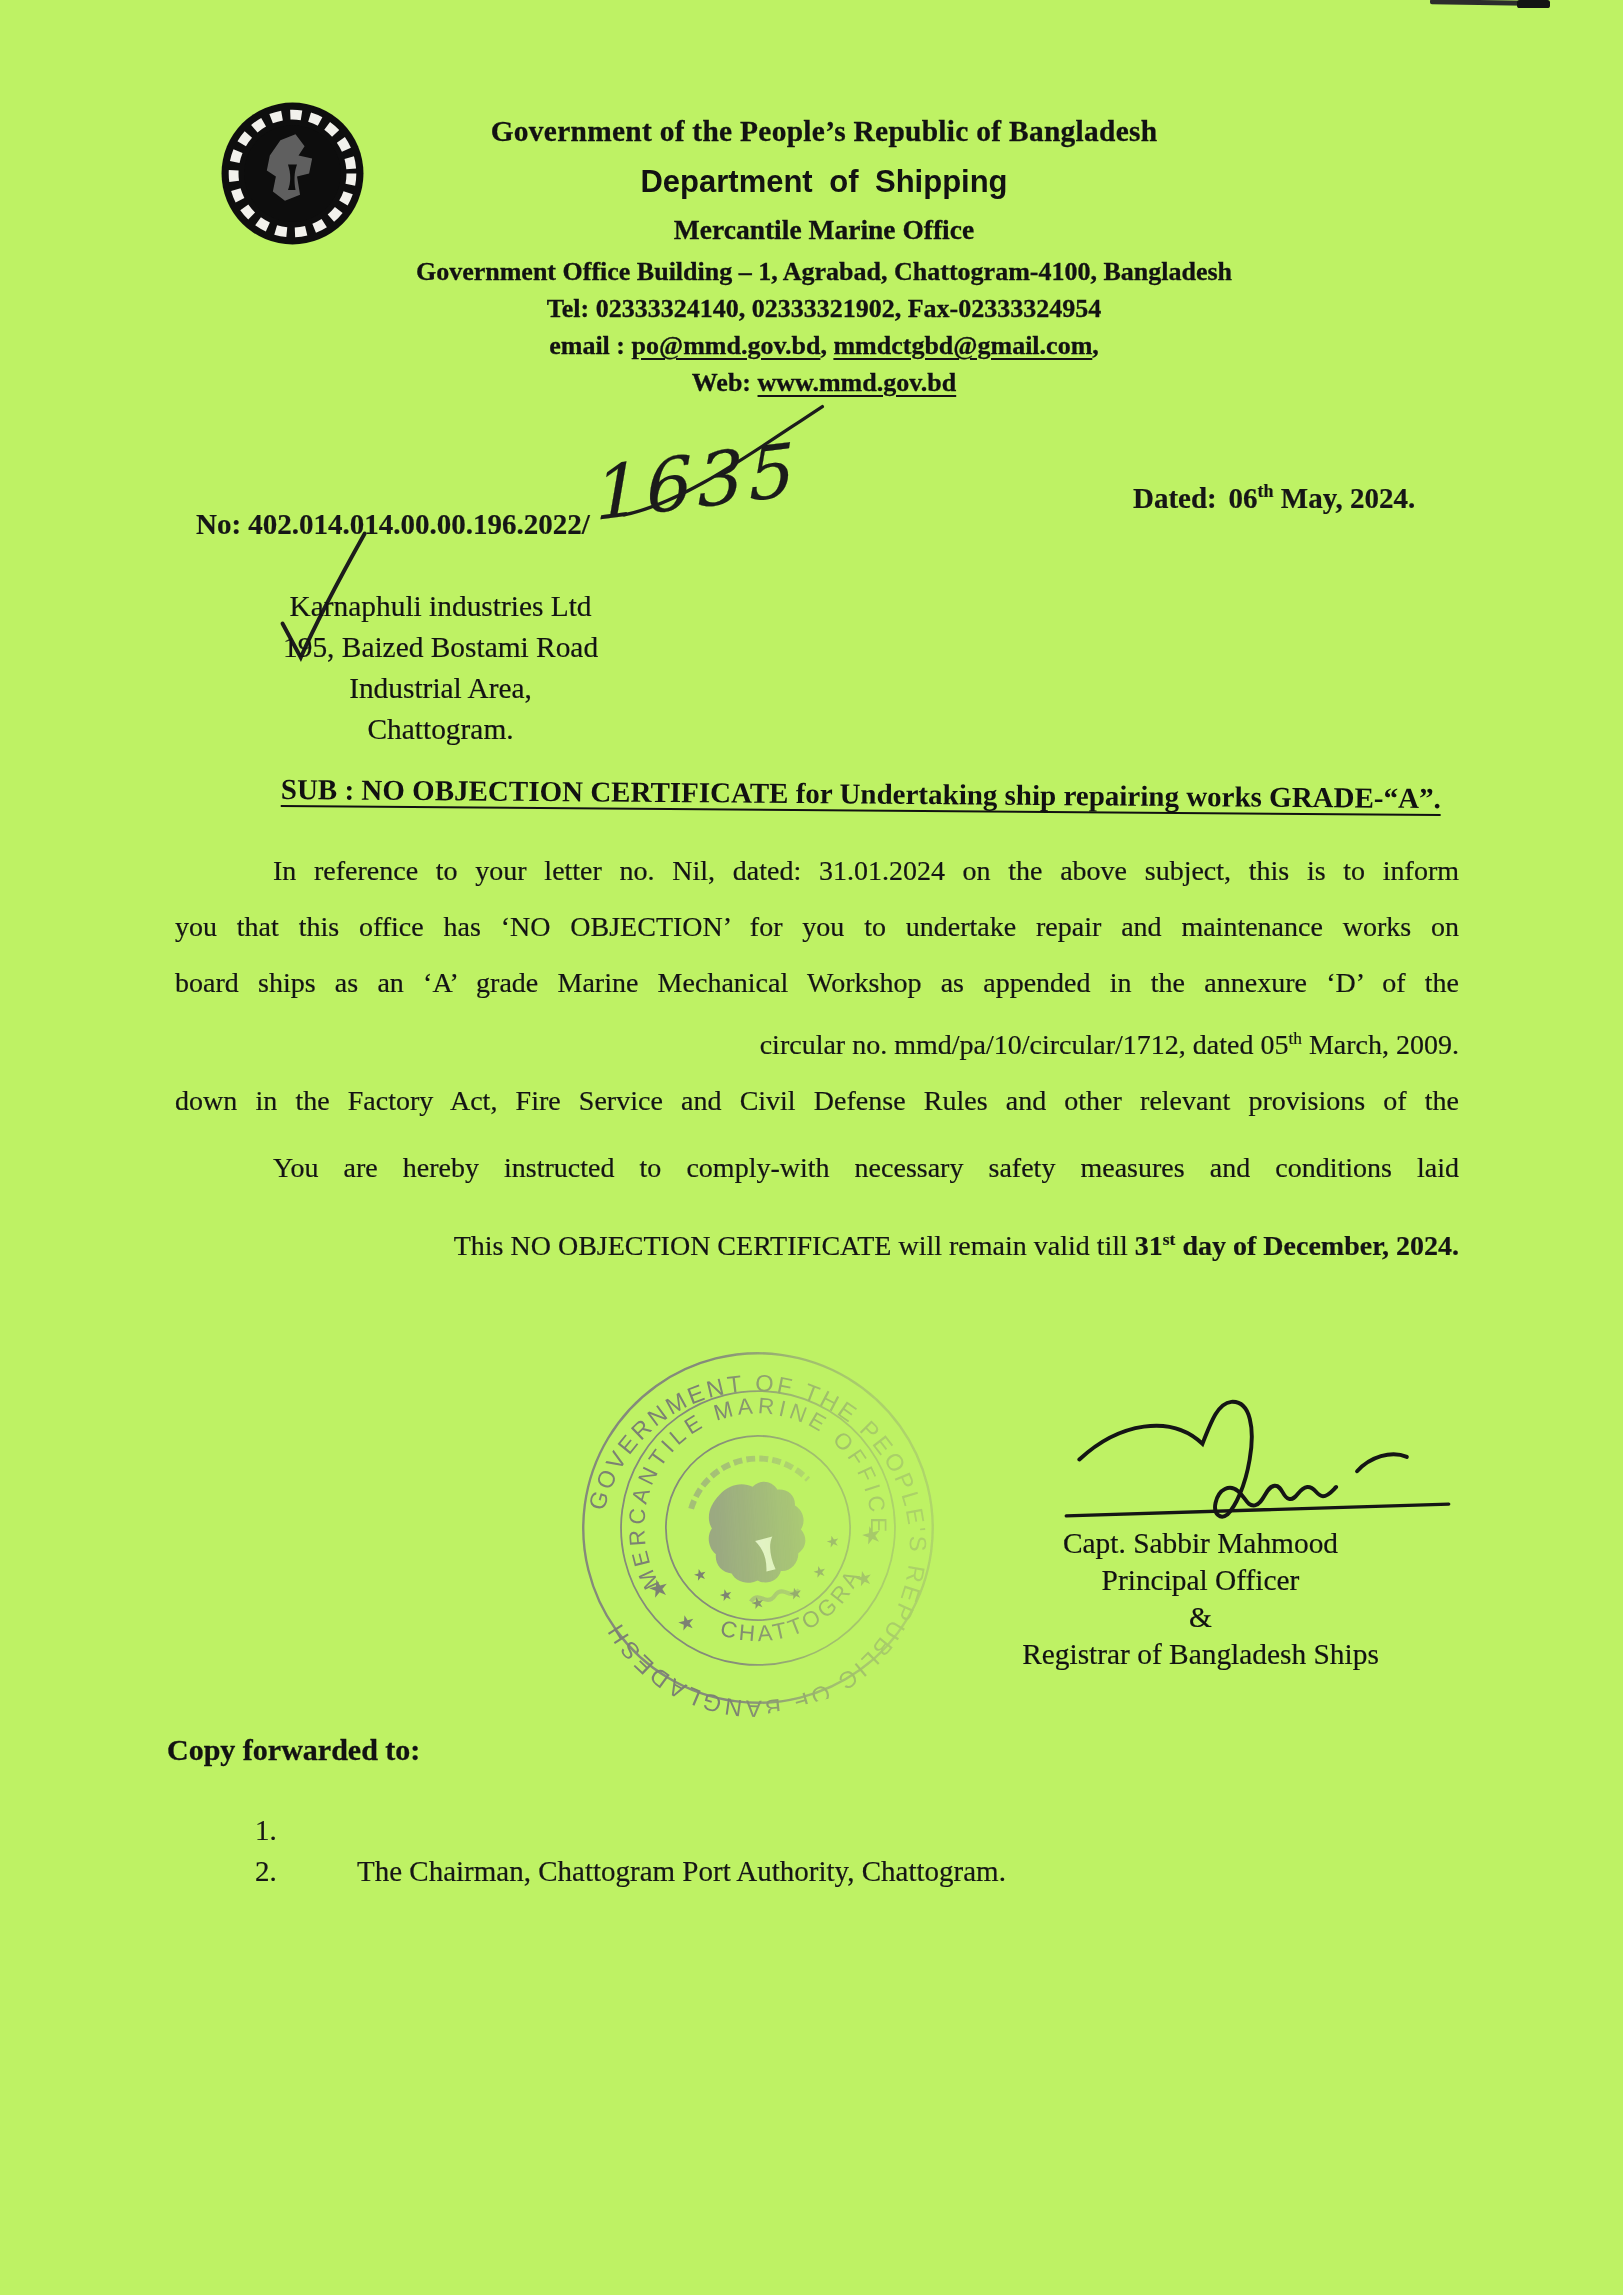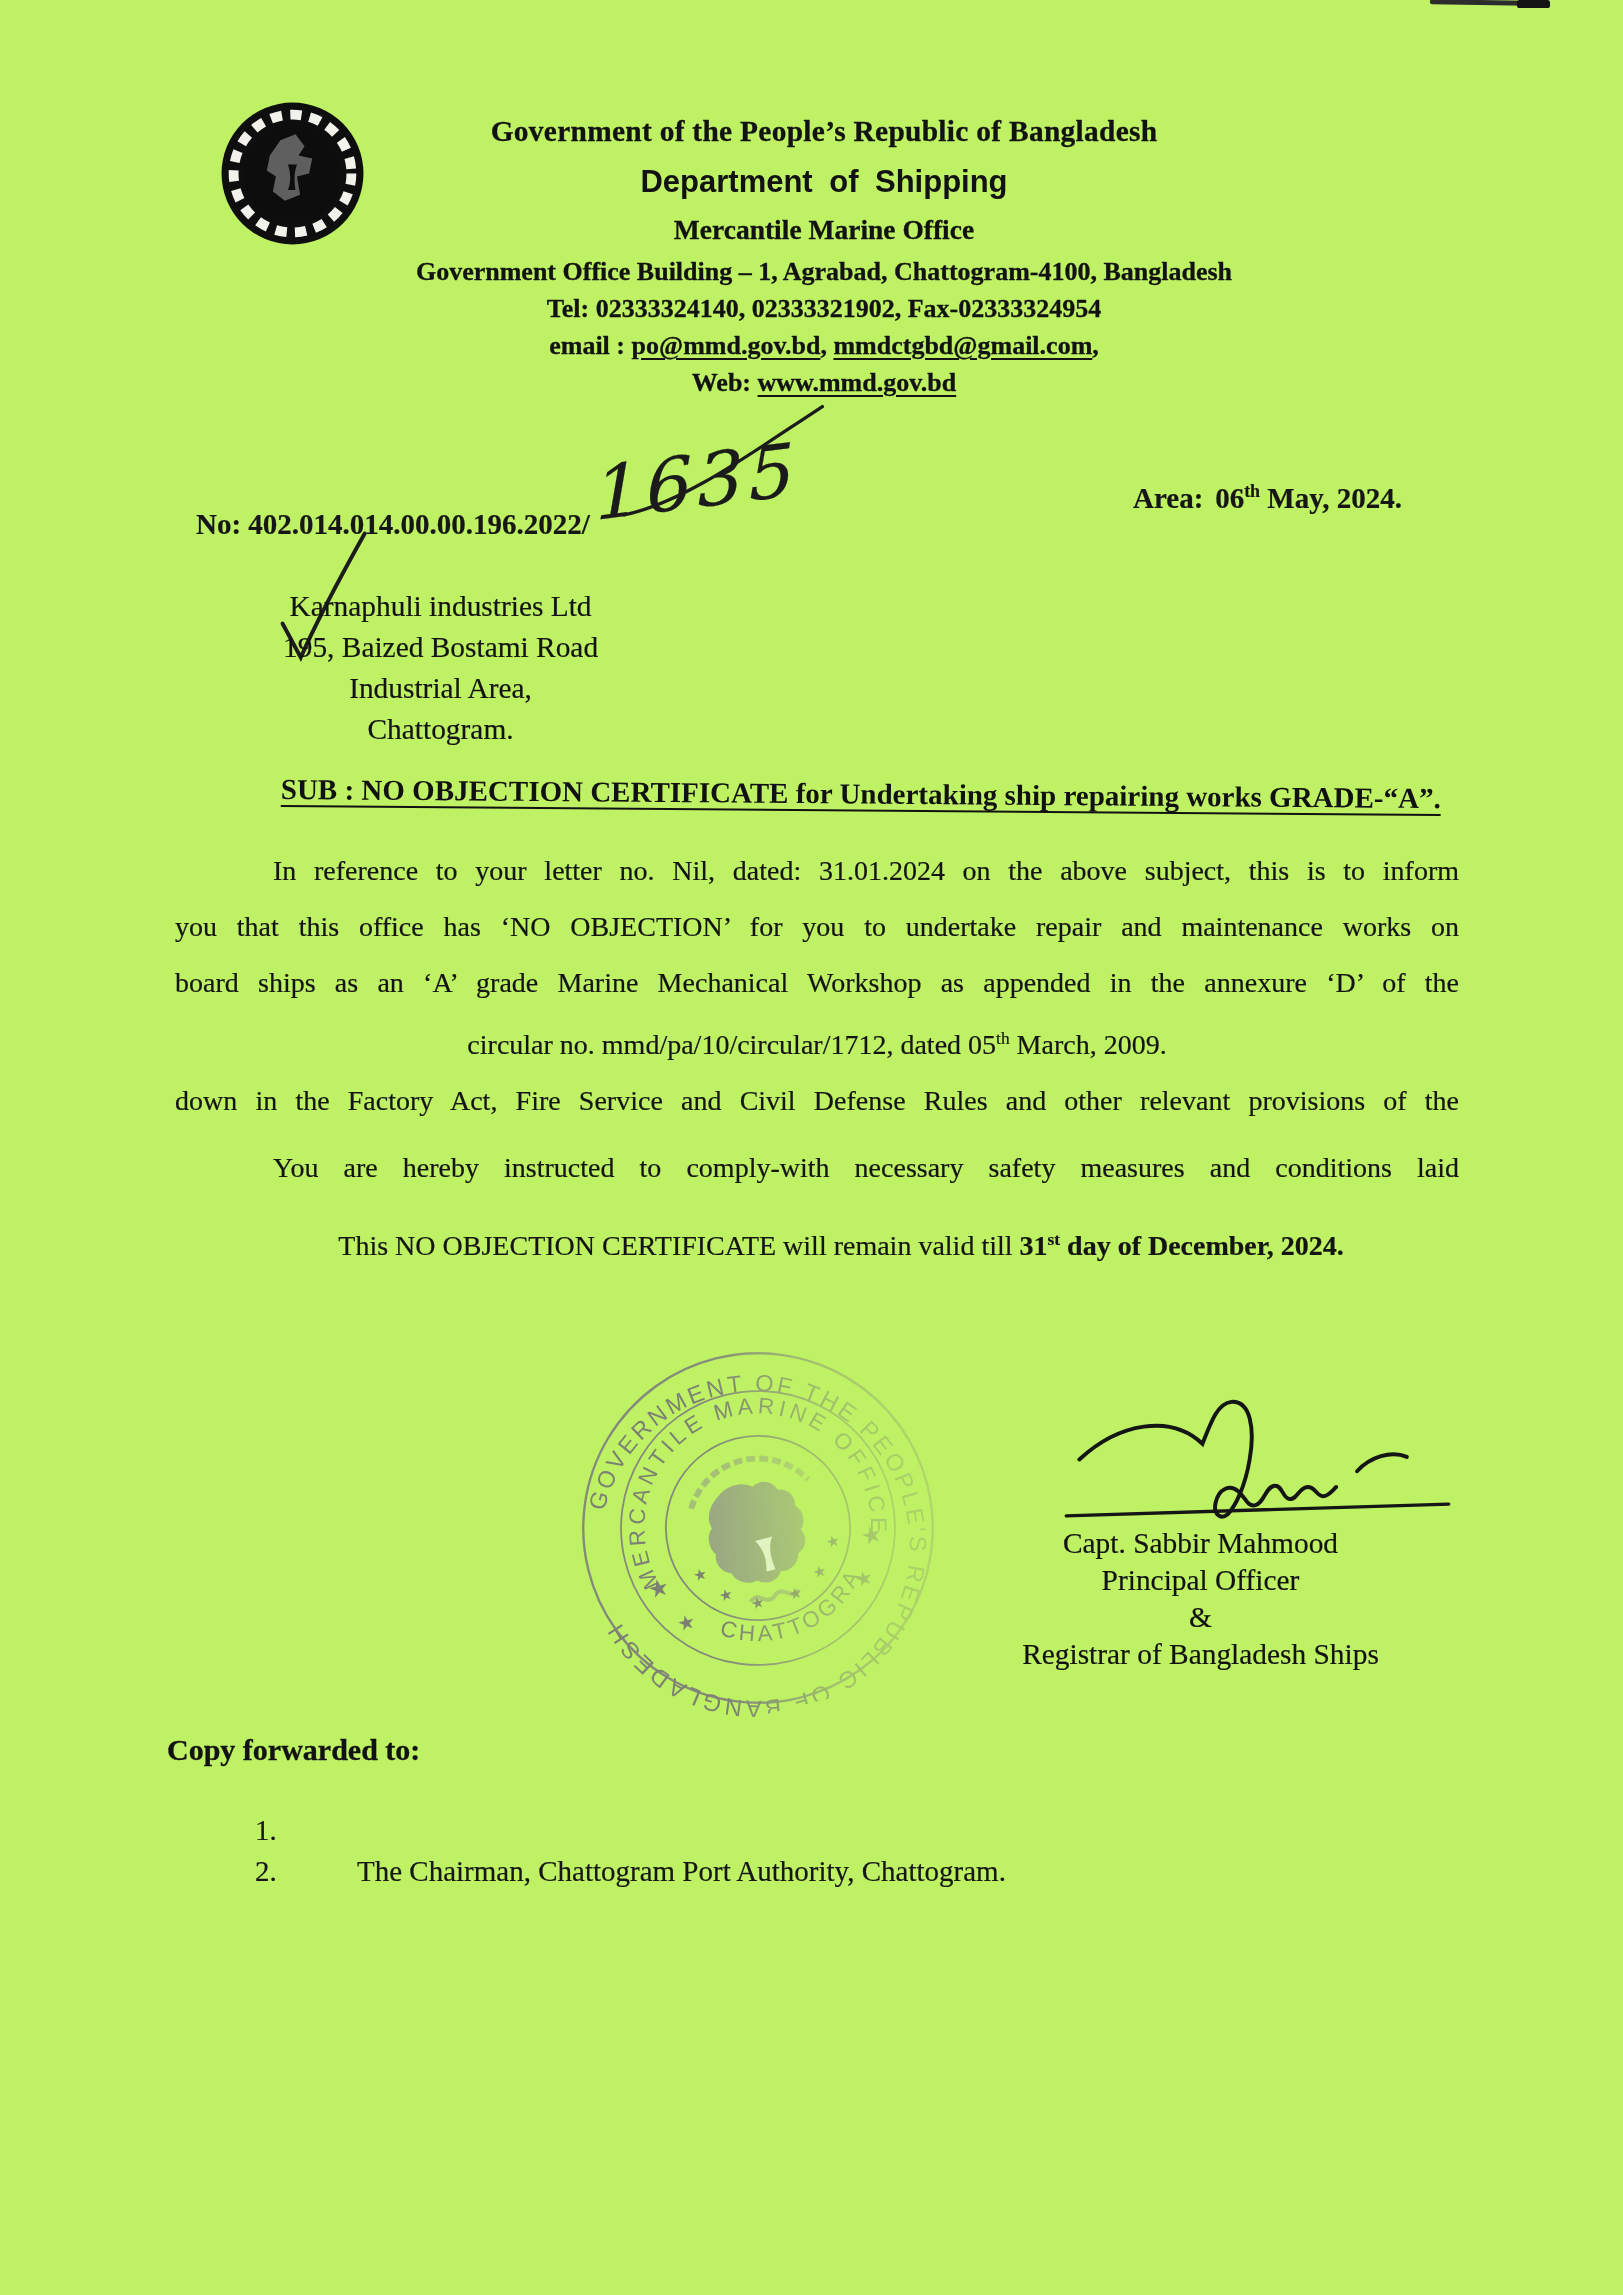--- a/index.html
+++ b/index.html
@@ -40,21 +40,21 @@
   
   .subject{
     left:281px;top:773px;font-size:29px;font-weight:bold;white-space:nowrap;
     text-decoration:underline;text-decoration-thickness:2px;text-underline-offset:5.9px;
     transform:rotate(.45deg);transform-origin:left top;color:#111;
   }
 
   
   .bodytext{left:175px;top:843px;width:1284px;font-size:28px;line-height:56px;color:#141414;}
   .jline{white-space:nowrap;text-align:justify;text-align-last:justify;}
-  .plain{text-align:center;white-space:nowrap;}
+  .plain{text-align:right;white-space:nowrap;}
   .ind{padding-left:98px;}
   .gap{margin-top:10.5px;}
   .vgap{margin-top:15.7px;padding-left:48px;font-family:Liberation Serif, serif;}
   .b{font-weight:bold;}
   sup{font-size:.62em;}
 
   
   .stamp{
     left:575px;top:1345px;width:366px;height:366px;
     transform:rotate(-14deg);opacity:.95;
@@ -114,21 +114,21 @@
   <div class="abs no-line thin-thick">
     <span>No: 402.014.014.00.00.196.2022/</span><span class="hand-serial">1635</span>
   </div>
   <div class="abs hand-flourish">
     <svg width="209" height="124" viewBox="0 0 320 190">
       <path d="M 6 176 C 96 158 194 86 310 10" fill="none" stroke="#1c1c1c" stroke-width="5" stroke-linecap="round"></path>
     </svg>
   </div>
 
   <div class="abs dated-line thin-thick">
-    <span>Area:</span><span class="dsp"></span><span>06</span><sup>th</sup>&nbsp;<span>May, 2024.</span>
+    <span>Dated:</span><span class="dsp"></span><span>06</span><sup>th</sup>&nbsp;<span>May, 2024.</span>
   </div>
 
   <div class="abs tick-svg">
     <svg width="98" height="137" viewBox="0 0 150 210">
       <path d="M 16 148 L 44 200 C 72 136 114 60 142 10" fill="none" stroke="#1c1c1c" stroke-width="6" stroke-linecap="round"></path>
     </svg>
   </div>
 
   <div class="abs recipient thin-thick">
     <div>Karnaphuli industries Ltd</div>

